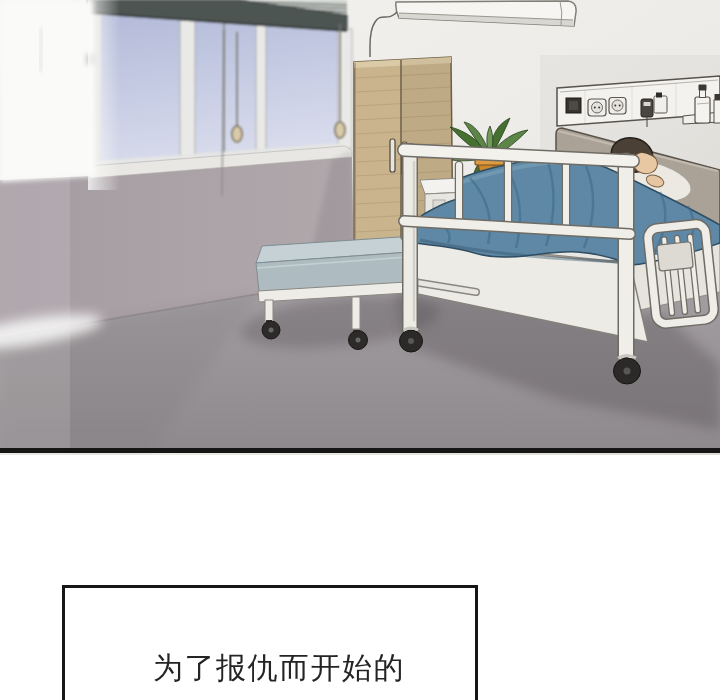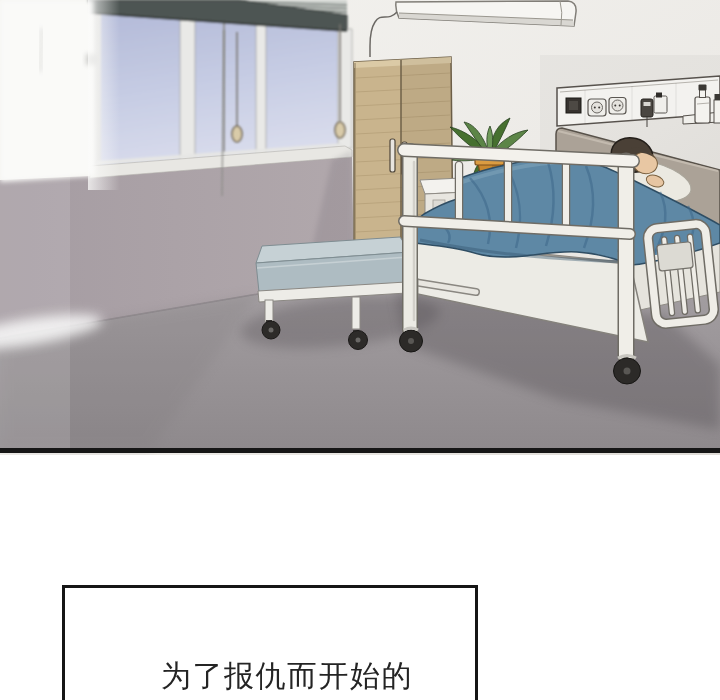--- a/index.html
+++ b/index.html
@@ -1,21 +1,21 @@
 <!DOCTYPE html>
 <html><head>
 <meta charset="utf-8">
 <style>
   html,body{margin:0;padding:0;background:#ffffff;}
   .stage{position:relative;width:720px;height:700px;background:#ffffff;overflow:hidden;
          font-family:"DejaVu Sans","Liberation Sans",sans-serif;}
   .scene{position:absolute;left:0;top:0;display:block;}
   .caption-box{position:absolute;left:62px;top:585px;width:416px;height:150px;
                background:#ffffff;border:3px solid #161616;box-sizing:border-box;}
-  .caption-text{position:absolute;left:80px;top:52px;margin:16px;font-size:30px;
+  .caption-text{position:absolute;left:80px;top:52px;margin:8px;font-size:30px;
                 letter-spacing:1.5px;color:#242424;font-weight:500;white-space:nowrap;}
 </style>
 </head>
 <body>
 
 <div class="stage">
 
 <svg class="scene" width="720" height="455" viewBox="0 0 720 455" xmlns="http://www.w3.org/2000/svg">
   <defs>
     <linearGradient id="wallUpper" x1="0" y1="0" x2="1" y2="1">

